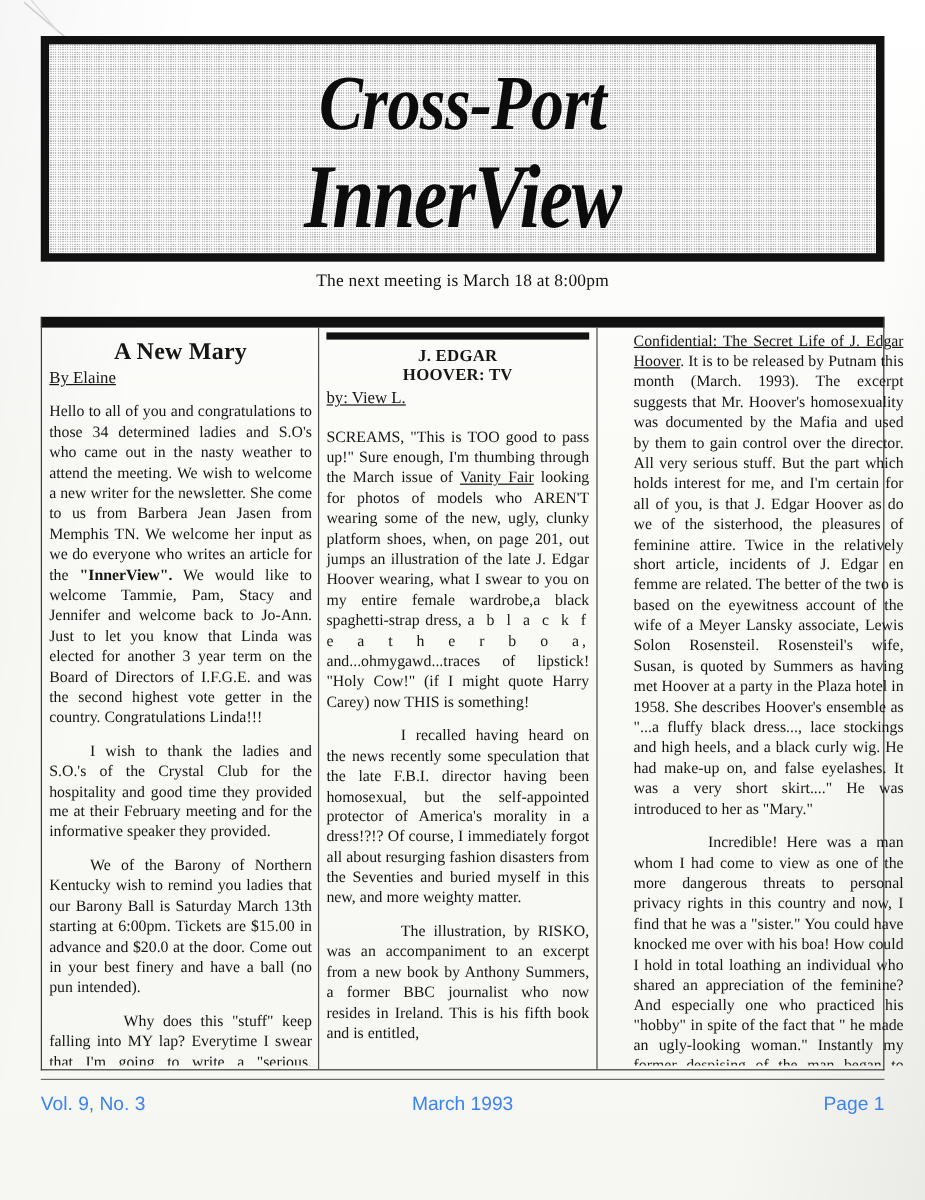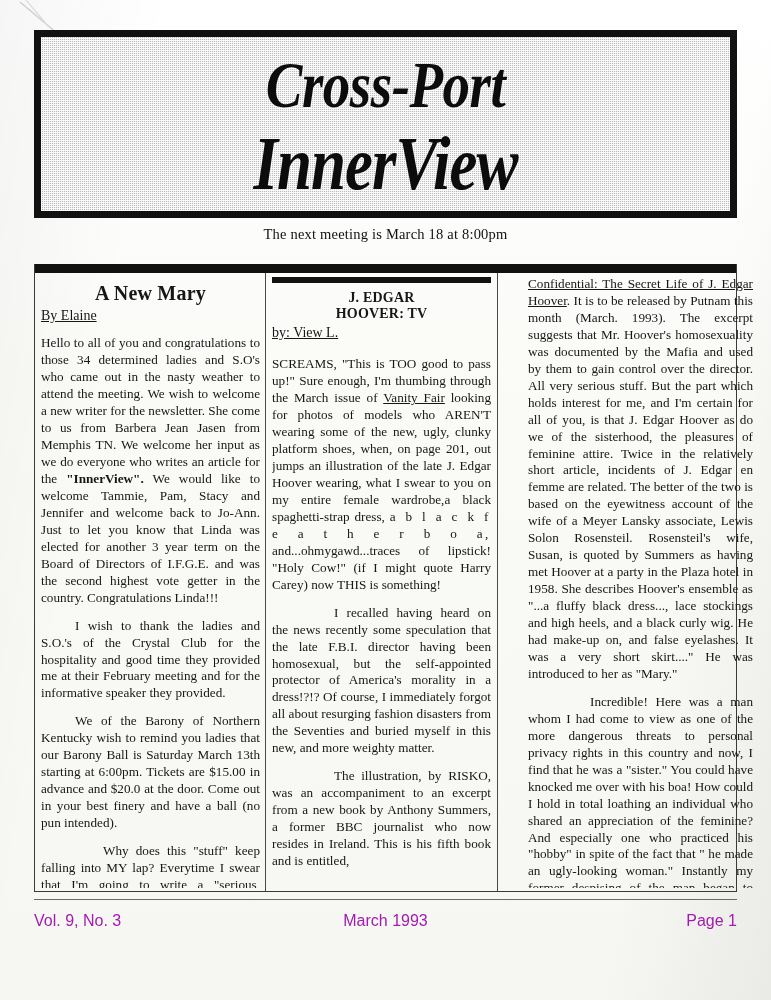--- a/index.html
+++ b/index.html
@@ -113,21 +113,21 @@
   .sp{letter-spacing:2.6px;}
 
   
   .footrule{
     position:absolute;left:34px;top:899px;width:703px;height:1px;background:#6a6a6a;
   }
   .footer{
     position:absolute;left:34px;top:908px;width:703px;height:26px;
     display:flex;align-items:center;justify-content:space-between;
     font-family:"Liberation Sans",sans-serif;
-    font-size:16px;color:#a21caf;
+    font-size:16px;color:#3b82f6;
   }
   .footer .mid{position:absolute;left:0;right:0;text-align:center;}
   .footer .l,.footer .r{position:relative;z-index:2;}
 </style>
 </head>
 <body>
 
 <div class="paper"></div>
 
 <svg class="corner-fold" viewBox="0 0 46 40">

